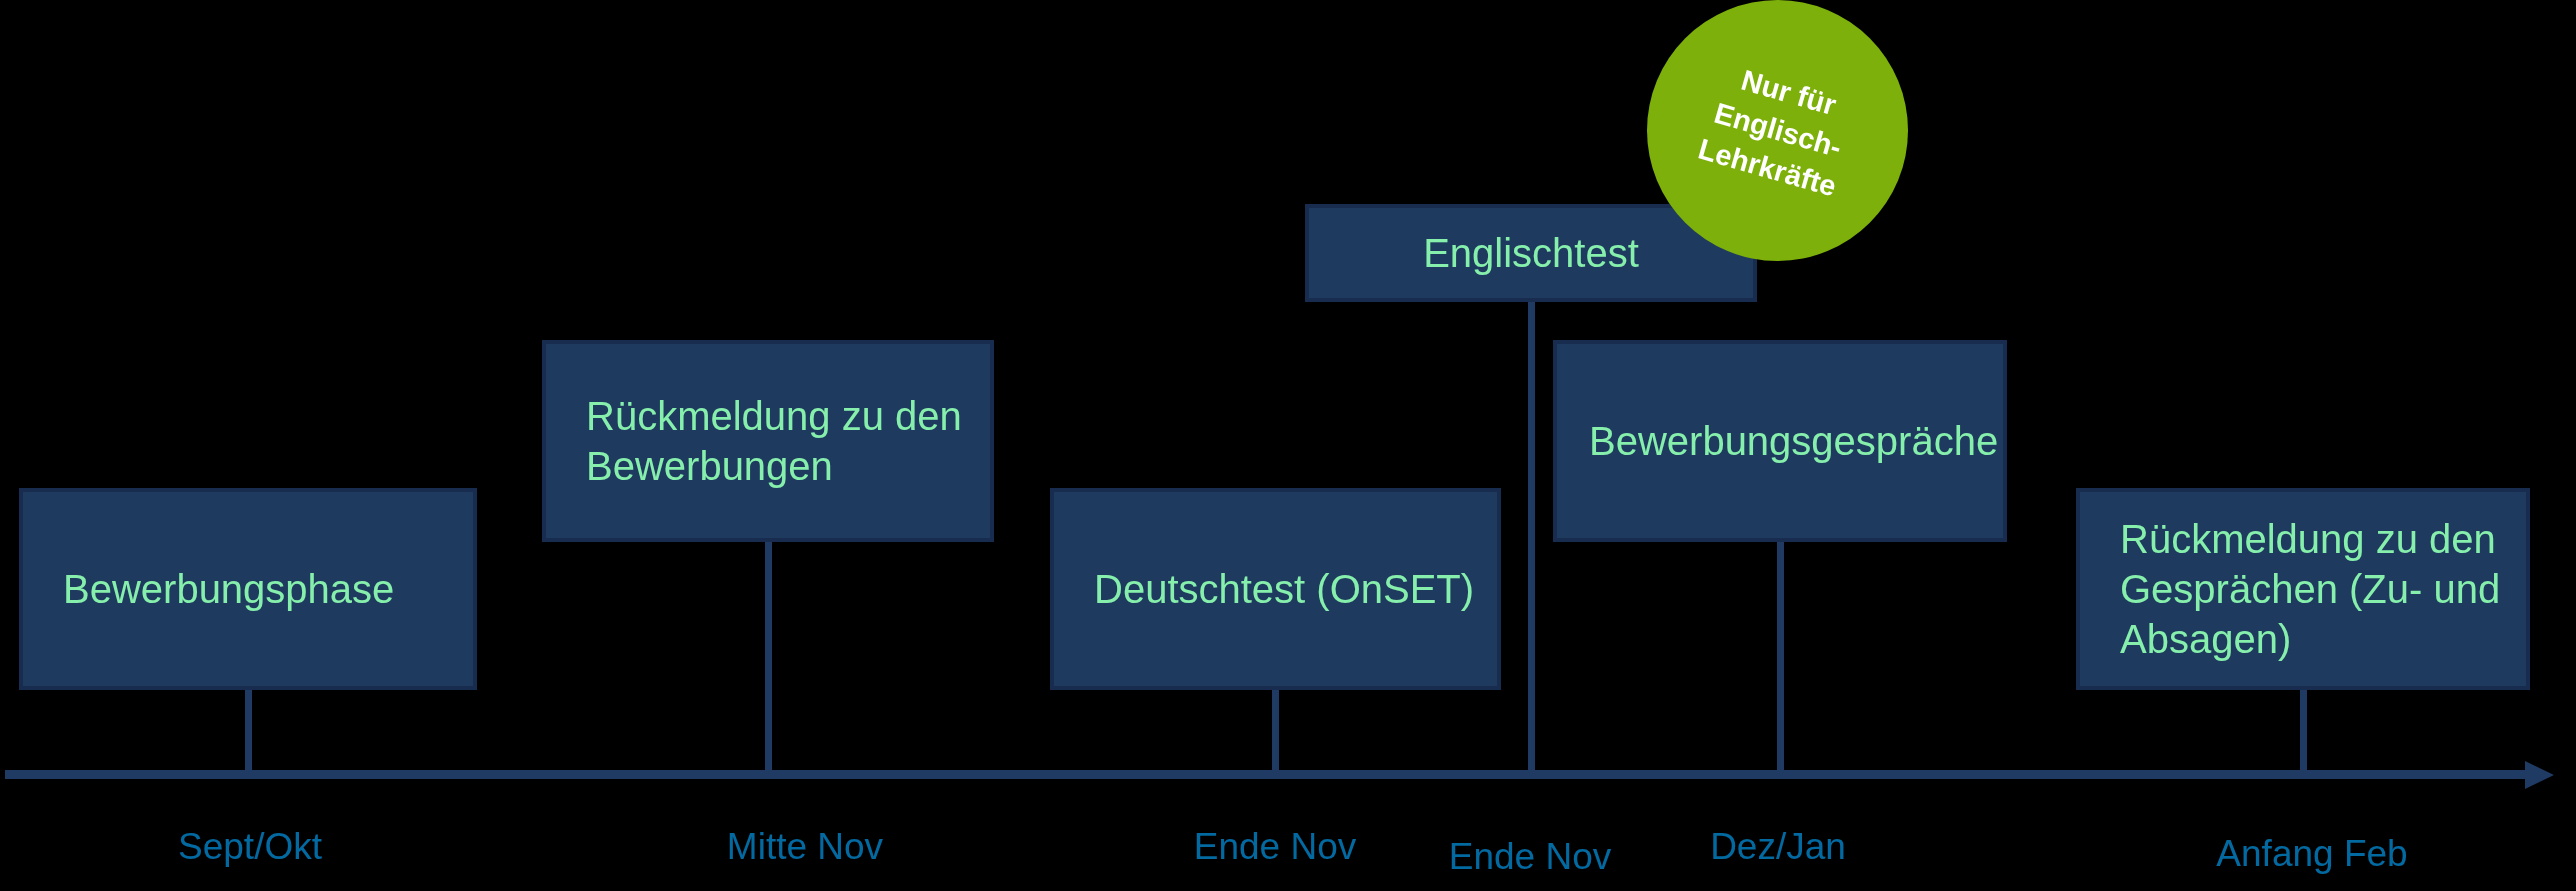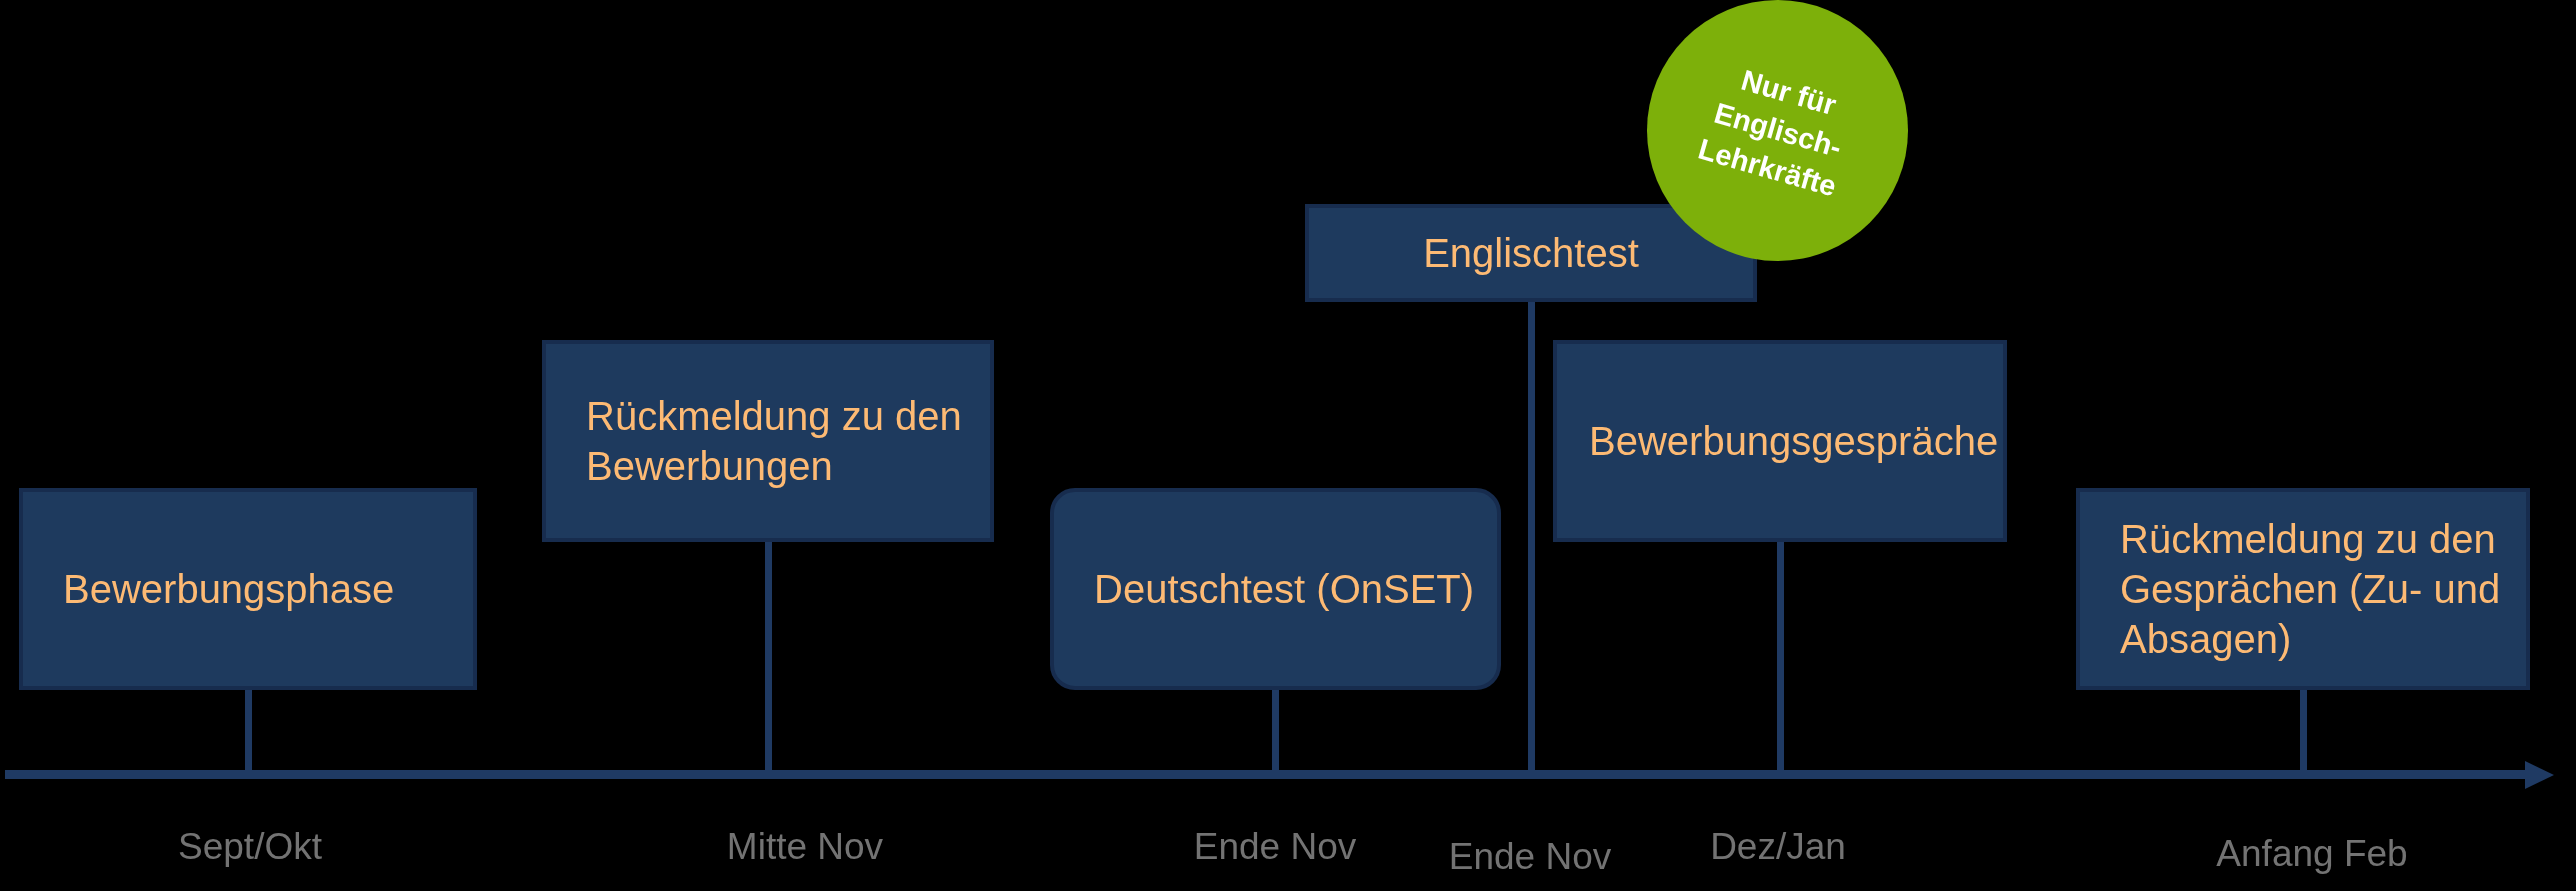--- a/index.html
+++ b/index.html
@@ -9,33 +9,33 @@
     background:#000000;
     font-family:"Liberation Sans",sans-serif;
     overflow:hidden;
   }
   
   .box{
     position:absolute;
     box-sizing:border-box;
     background:#1E3A5E;
     border:4.6px solid #172C4E;
-    color:#fdba74;
+    color:#86efac;
     font-size:40px;
     line-height:50px;
     display:flex;
     flex-direction:column;
     justify-content:center;
     align-items:flex-start;
     padding:0 40px;
   }
   .box .ln{display:block;white-space:nowrap;}
   .b1{left:19px;   top:488px; width:458px; height:202px;}
   .b2{left:542px;  top:340px; width:452px; height:202px;}
-  .b3{left:1050px; top:488px; width:451px; height:202px;border-radius:25px;}
+  .b3{left:1050px; top:488px; width:451px; height:202px;}
   .b4{left:1305px; top:204px; width:452px; height:98px; align-items:center; padding:0; text-align:center;}
   .b5{left:1553px; top:340px; width:454px; height:202px;padding-left:32px;}
   .b6{left:2076px; top:488px; width:454px; height:202px;}
   
   .connector{position:absolute;width:7px;background:#1F3A63;}
   .c1{left:245px;  top:690px; height:81px;}
   .c2{left:765px;  top:542px; height:228px;}
   .c3{left:1272px; top:690px; height:81px;}
   .c4{left:1528px; top:301px; height:469px;}
   .c5{left:1777px; top:542px; height:228px;}
@@ -46,21 +46,21 @@
     position:absolute;left:2525px;top:761px;
     width:0;height:0;
     border-left:29px solid #1F3A63;
     border-top:14px solid transparent;
     border-bottom:14px solid transparent;
   }
   
   .date{
     position:absolute;top:828px;
     transform:translateX(-50%);
-    color:#737373;
+    color:#0369a1;
     font-size:37px;
     line-height:38px;
     white-space:nowrap;
   }
   .d1{left:250px;}
   .d2{left:772px;margin-left:33px;}
   .d3{left:1275px;}
   .d4{left:1530px; top:838px;}
   .d5{left:1778px;}
   .d6{left:2312px;margin-top:7px;}

